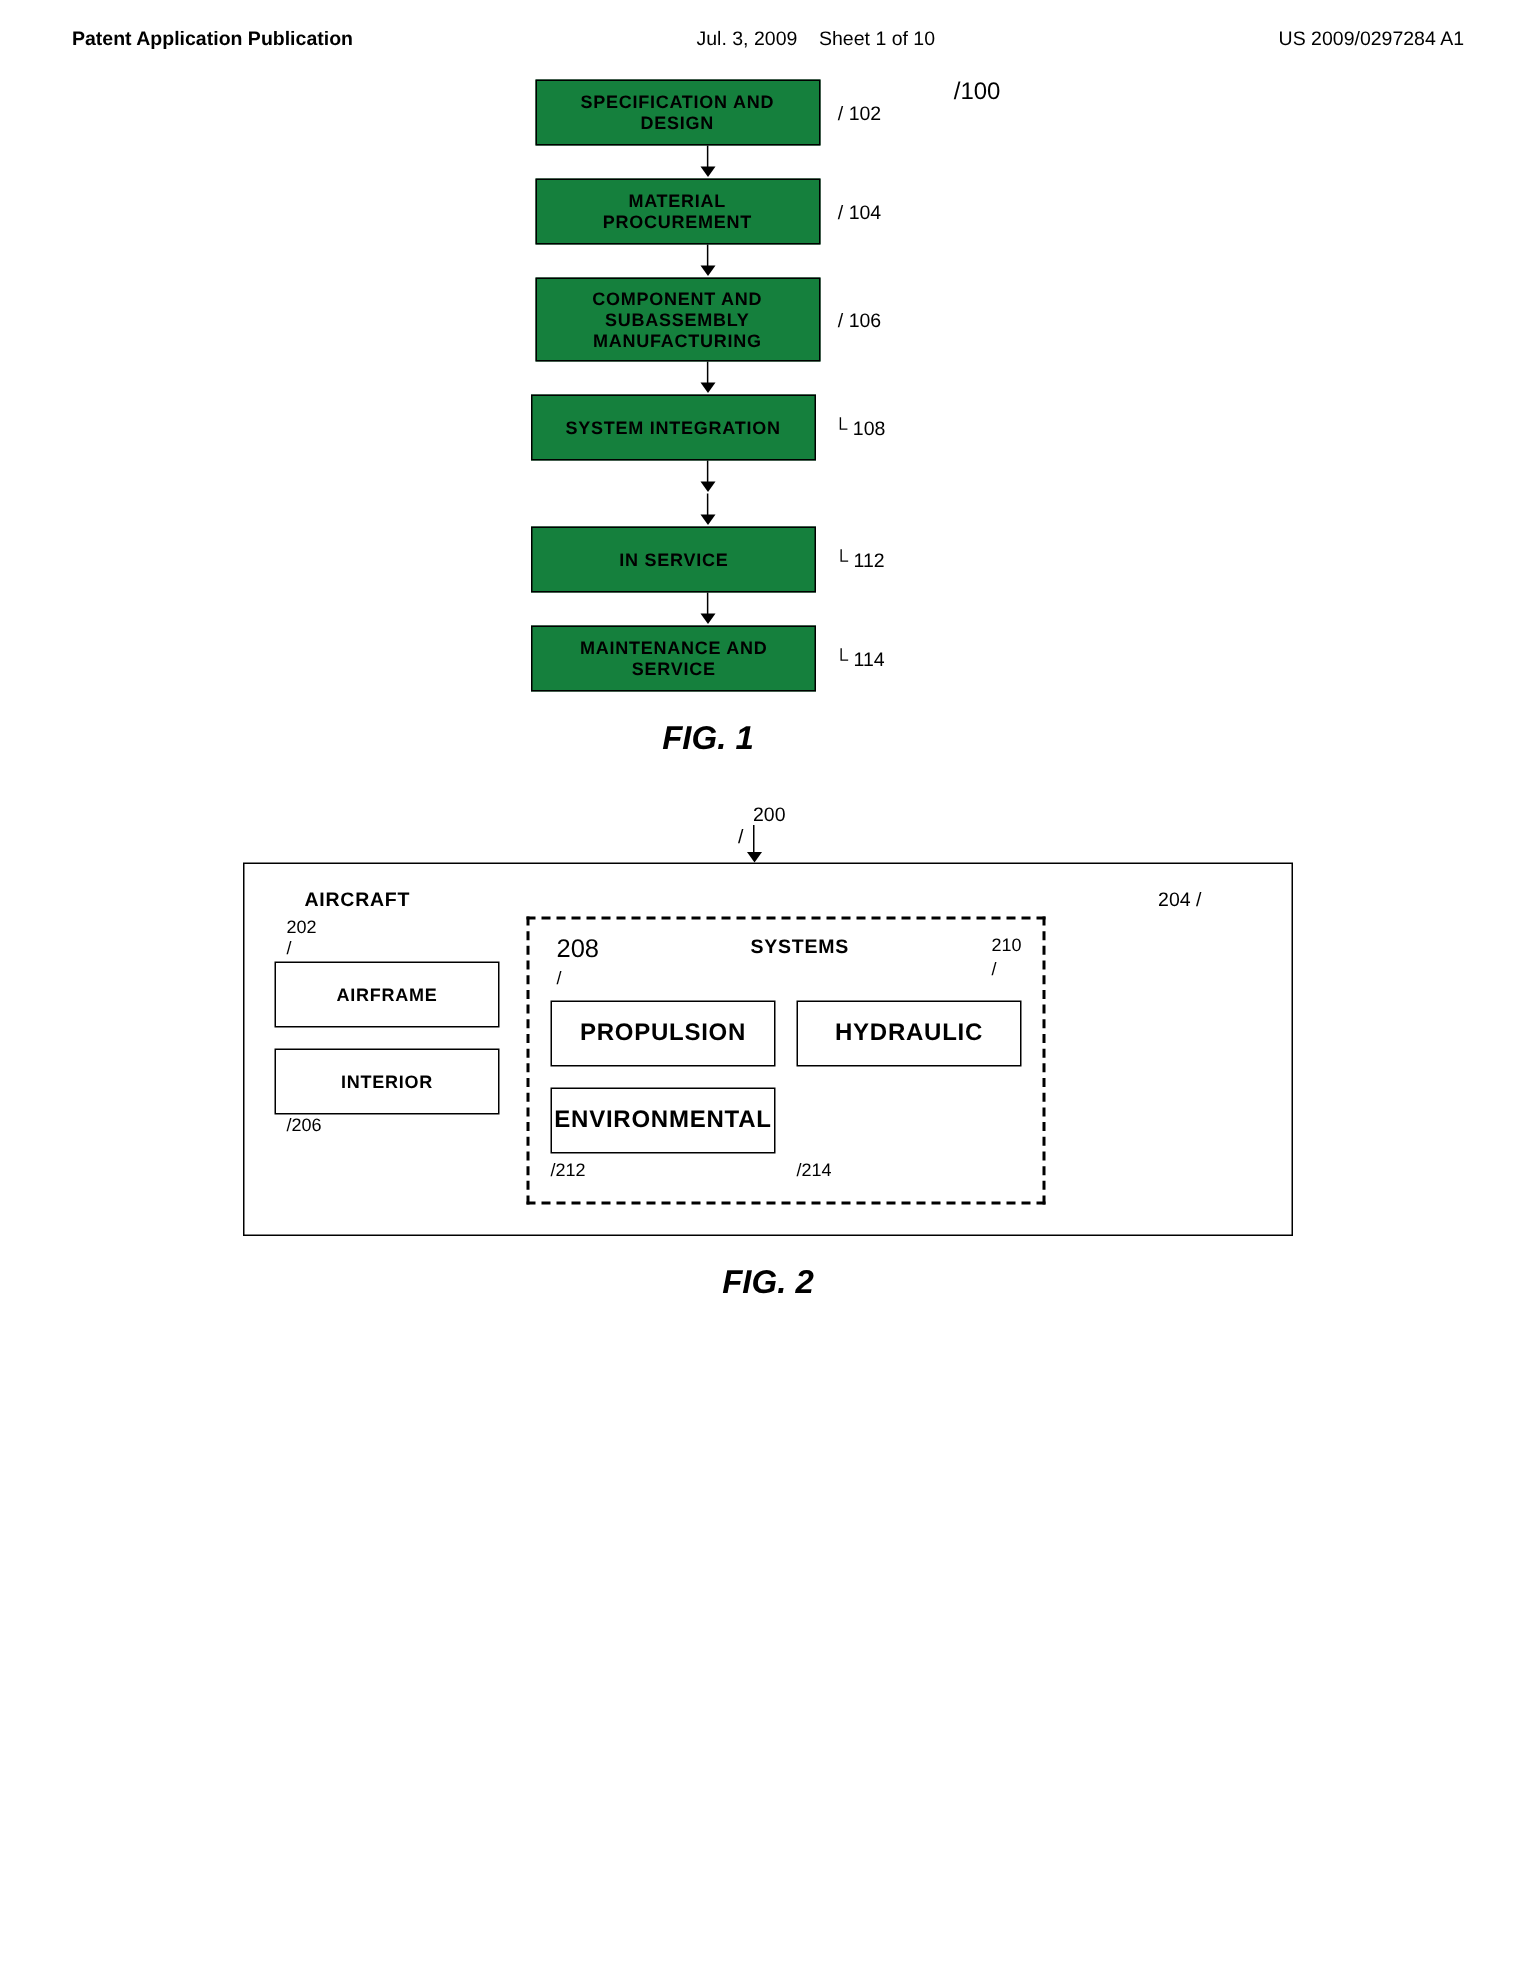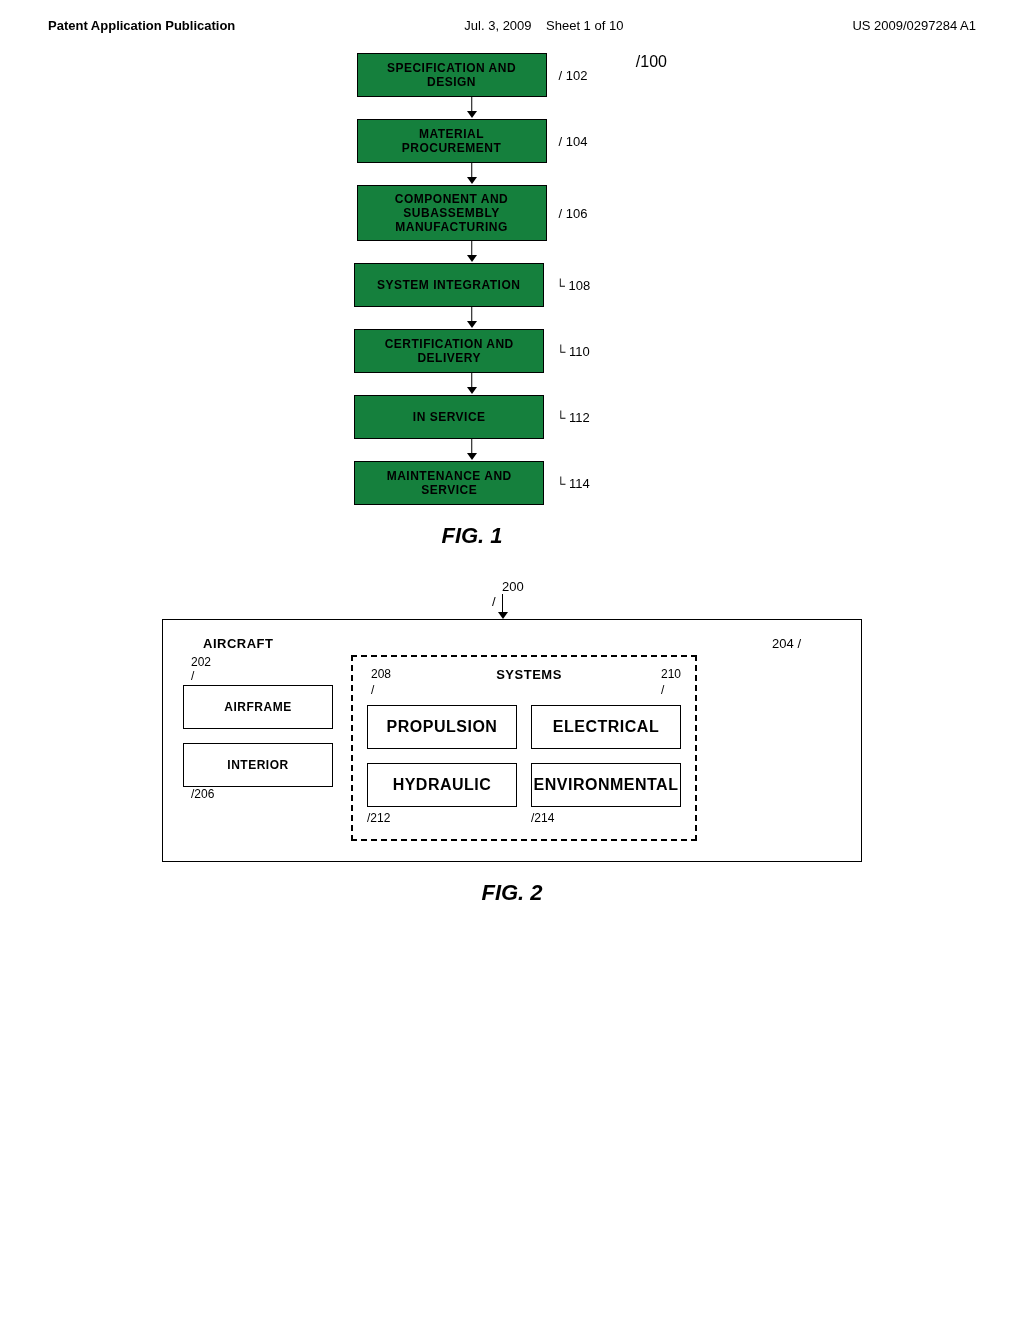--- a/index.html
+++ b/index.html
@@ -288,24 +288,20 @@
           <span class="flow-label">/ 106</span>
         </div>
         <div class="arrow-down"></div>
 
         <div class="flow-row" style="position:relative;">
           <div class="flow-box">SYSTEM INTEGRATION</div>
           <span class="flow-label">└ 108</span>
         </div>
         <div class="arrow-down"></div>
 
-        <div class="flow-row" style="position:relative;">
-          <div class="flow-box">CERTIFICATION AND<br>DELIVERY</div>
-          <span class="flow-label">└ 110</span>
-        </div>
         <div class="arrow-down"></div>
 
         <div class="flow-row" style="position:relative;">
           <div class="flow-box">IN SERVICE</div>
           <span class="flow-label">└ 112</span>
         </div>
         <div class="arrow-down"></div>
 
         <div class="flow-row" style="position:relative;">
           <div class="flow-box">MAINTENANCE AND<br>SERVICE</div>
@@ -361,43 +357,38 @@
             <span class="fig2-left-ref" style="margin-left:8px;">
               /<span>206</span>
             </span>
           </div>
         </div>
 
         <div class="fig2-dashed">
 
           <div class="fig2-systems-header">
             <div style="display:flex; flex-direction:column; align-items:flex-start;">
-              <span style="font-size:12px; margin-bottom:2px; margin-left:4px;">208</span>
+              <span style="font-size:17px; margin-bottom:2px; margin-left:4px;">208</span>
               <span style="font-size:12px; margin-left:4px;">/</span>
             </div>
             <span class="fig2-sys-label">SYSTEMS</span>
             <div style="display:flex; flex-direction:column; align-items:flex-start;">
               <span style="font-size:12px; margin-bottom:2px; margin-left:4px;">210</span>
               <span style="font-size:12px; margin-left:4px;">/</span>
             </div>
           </div>
 
           <div class="fig2-grid">
 
             <div class="fig2-grid-item">
               <div class="fig2-grid-box">
                 <span>PROPULSION</span>
               </div>
             </div>
 
-            <div class="fig2-grid-item">
-              <div class="fig2-grid-box">
-                <span>ELECTRICAL</span>
-              </div>
-            </div>
 
             <div class="fig2-grid-item">
               <div class="fig2-grid-box">
                 <span>HYDRAULIC</span>
               </div>
             </div>
 
             <div class="fig2-grid-item">
               <div class="fig2-grid-box">
                 <span>ENVIRONMENTAL</span>

